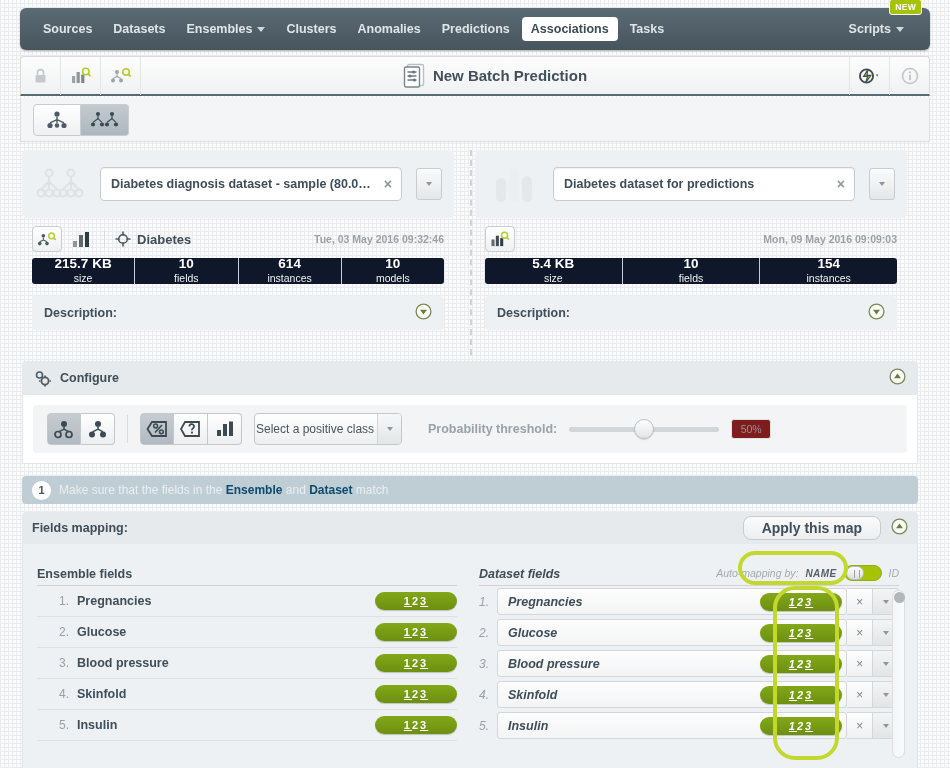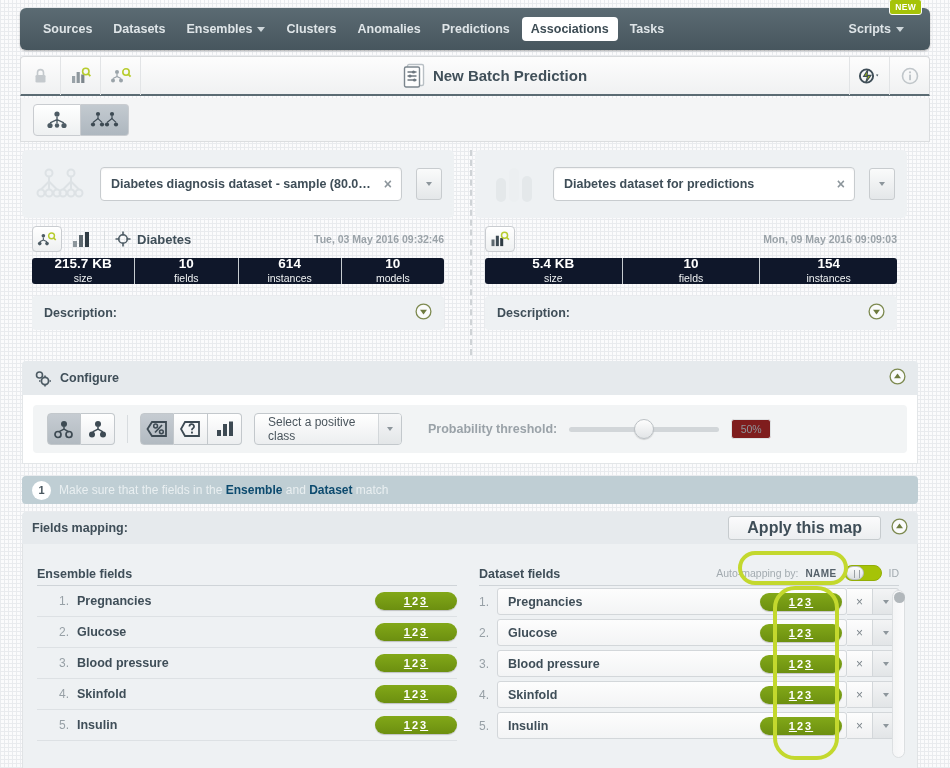--- a/index.html
+++ b/index.html
@@ -161,21 +161,21 @@
   }
   .gbtn + .gbtn { border-left: none; }
   .btngroup .gbtn:first-child { border-radius: 4px 0 0 4px; }
   .btngroup .gbtn:last-child  { border-radius: 0 4px 4px 0; }
   .gbtn.sel { background: linear-gradient(to bottom,#c6ccd2,#b2bac1); }
   .tb-sep { width: 1px; height: 28px; background: #d8dcdf; }
   .selectbox {
     height: 32px; width: 148px; border: 1px solid #c3c8cc; border-radius: 4px;
     background: linear-gradient(to bottom,#ffffff,#eceef0);
     display: flex; align-items: center; font-size: 12px; color: #4a555d;
-    padding-left: 13px; cursor: pointer;
+    padding-left: 1px; cursor: pointer;
   }
   .selectbox .arrowcell {
     margin-left: auto; width: 24px; height: 30px; border-left: 1px solid #d3d7da;
     display: flex; align-items: center; justify-content: center;
     background: linear-gradient(to bottom,#f6f7f8,#e3e6e8);
     border-radius: 0 3px 3px 0;
   }
   .thr-label { font-size: 12.5px; font-weight: bold; color: #9aa2a8; margin-left: 14px; }
   .slider { position: relative; width: 150px; height: 20px; display:flex; align-items:center;}
   .slider .track { width: 100%; height: 5px; background: #d2d6d9; border-radius: 3px; }
@@ -204,32 +204,32 @@
   #stepbar b { color: #0c4a6e; }
 
   #mapping { position: absolute; left: 22px; top: 512px; width: 896px; }
   #map-header {
     background: #e6eaed; border-radius: 4px 4px 0 0; height: 32px;
     display: flex; align-items: center; padding: 0 10px;
     font-size: 12.5px; font-weight: bold; color: #3f4e58;
   }
   #apply-map {
     margin-left: auto; height: 24px; padding: 0 18px; border: 1px solid #c6cbce;
-    border-radius: 3px; background: linear-gradient(to bottom,#fbfbfc,#eceef0);
-    font-size: 16px; font-weight: bold; color: #3f4e58;
+    border-radius: 8px; background: linear-gradient(to bottom,#fbfbfc,#eceef0);
+    font-size: 14px; font-weight: bold; color: #3f4e58;
     display: flex; align-items: center; cursor: pointer;
   }
   #map-body {
     background: #eef1f3; border: 1px solid #e0e3e5; border-top: none;
     height: 226px; position: relative; padding: 12px 14px 0 14px;
     display: flex;
   }
   .col { position: relative; }
   #col-left  { width: 420px; }
-  #col-right { width: 420px; margin-left: 22px; }
+  #col-right { width: 420px; margin-left: 22px; font-style: italic; }
   .colhead {
     display: flex; align-items: flex-end; height: 30px;
     border-bottom: 1px solid #cfd4d8; padding-bottom: 4px;
   }
   .colhead .title { font-size: 12.5px; font-weight: bold; color: #3f4e58; }
   .automap {
     margin-left: auto; display: flex; align-items: center; gap: 7px;
     font-size: 10.5px; color: #a3abb0;
   }
   .automap .onlab { font-size: 10px; font-weight: bold; color: #55616a; letter-spacing:.4px;}

